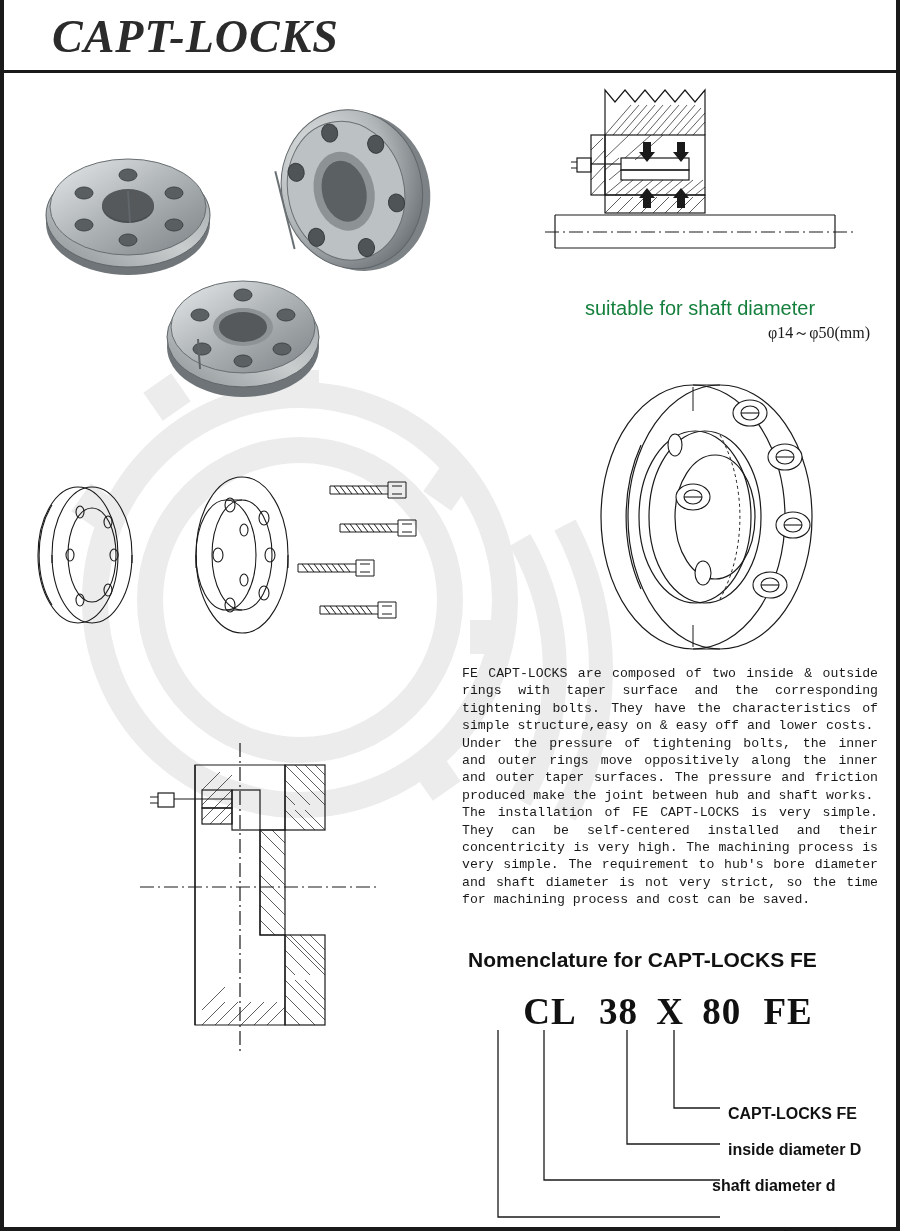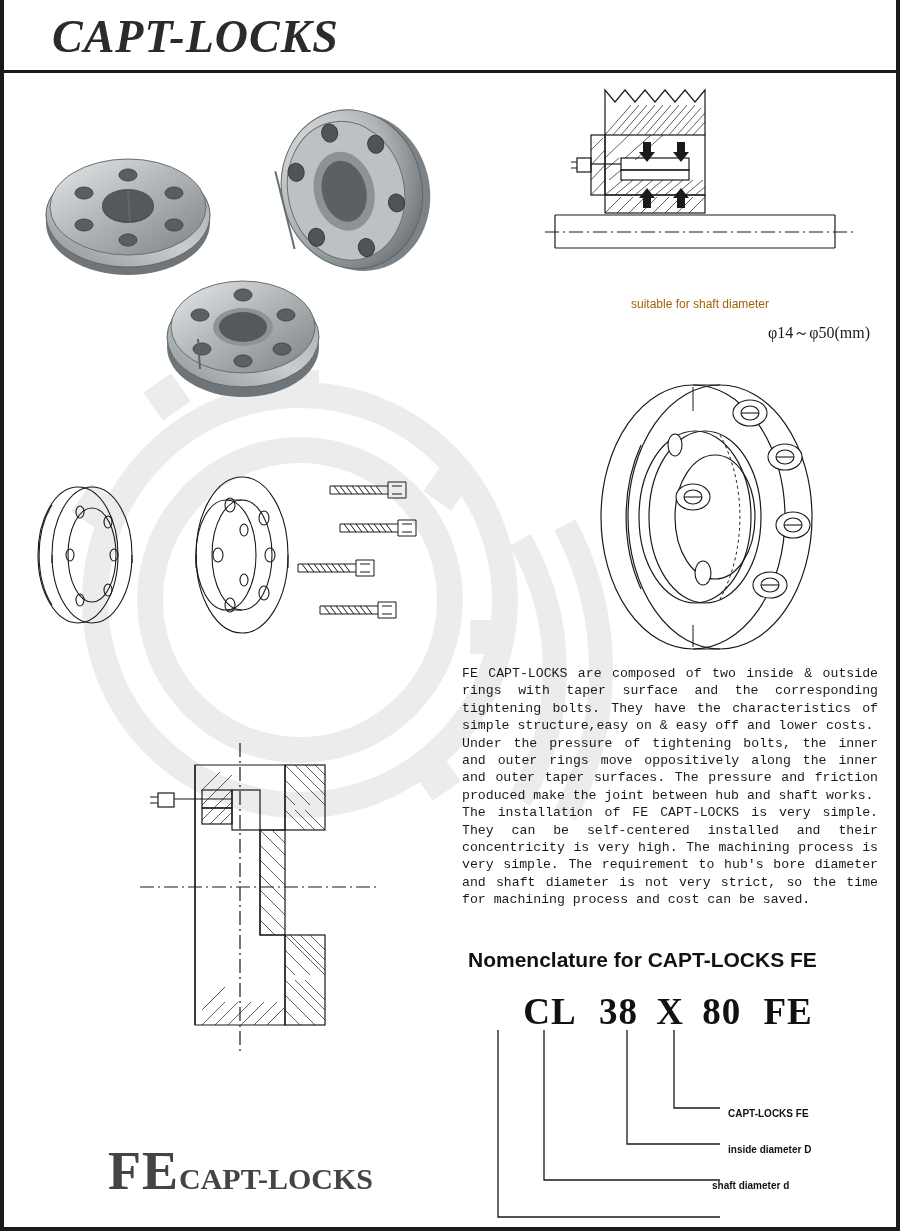--- a/index.html
+++ b/index.html
@@ -38,21 +38,21 @@
   .edge-l{position:absolute;left:0;top:0;width:4px;height:1231px;background:#1a1a1a;z-index:3;}
   .edge-r{position:absolute;right:0;top:0;width:4px;height:1231px;background:#1a1a1a;z-index:3;}
   .edge-b{position:absolute;left:0;bottom:0;width:900px;height:4px;background:#1a1a1a;z-index:3;}
 
   
   .art{position:absolute;z-index:1;}
 
   
   .cap{
     position:absolute;z-index:3;text-align:center;
-    font-size:12px;color:#a16207;
+    font-size:20px;color:#15803d;
   }
   .cap2{
     position:absolute;z-index:3;text-align:right;
     font-size:16px;color:#1a1a1a;
     font-family:"Liberation Serif", serif;
   }
 
   
   .copy{
     position:absolute;left:462px;top:665px;width:416px;
@@ -70,21 +70,21 @@
   .code{
     position:absolute;left:468px;top:990px;width:400px;z-index:3;
     font-family:"Liberation Serif", serif;
     font-weight:bold;font-size:37px;color:#111;
     letter-spacing:1px;
     text-align:center;
   }
   .code span{display:inline-block;}
   .leaders{position:absolute;left:462px;top:1025px;z-index:3;}
   .legend{
-    position:absolute;z-index:3;font-size:10px;font-weight:bold;color:#111;
+    position:absolute;z-index:3;font-size:16px;font-weight:bold;color:#111;
     line-height:16px;
   }
 
   
   .fe-logo{
     position:absolute;left:108px;top:1140px;z-index:3;
     font-family:"Liberation Serif", serif;color:#444;
     white-space:nowrap;
   }
   .fe-logo .fe{font-size:54px;font-weight:bold;letter-spacing:1px;}
@@ -426,17 +426,14 @@
   </div>
 
   <div class="legend" style="left:728px;top:1106px;">CAPT-LOCKS FE</div>
   <div class="legend" style="left:728px;top:1142px;">inside diameter D</div>
   <div class="legend" style="left:712px;top:1178px;">shaft diameter d</div>
   <div class="legend" style="left:728px;top:1189px;">
     <div style="margin-top:40px">enterprise code</div>
     <div>CAPT-LOCKS</div>
   </div>
 
-  <div class="fe-logo">
-    <span class="fe">FE</span><span class="cl">CAPT-LOCKS</span>
-  </div>
 
 </div>
 
 </body></html>

